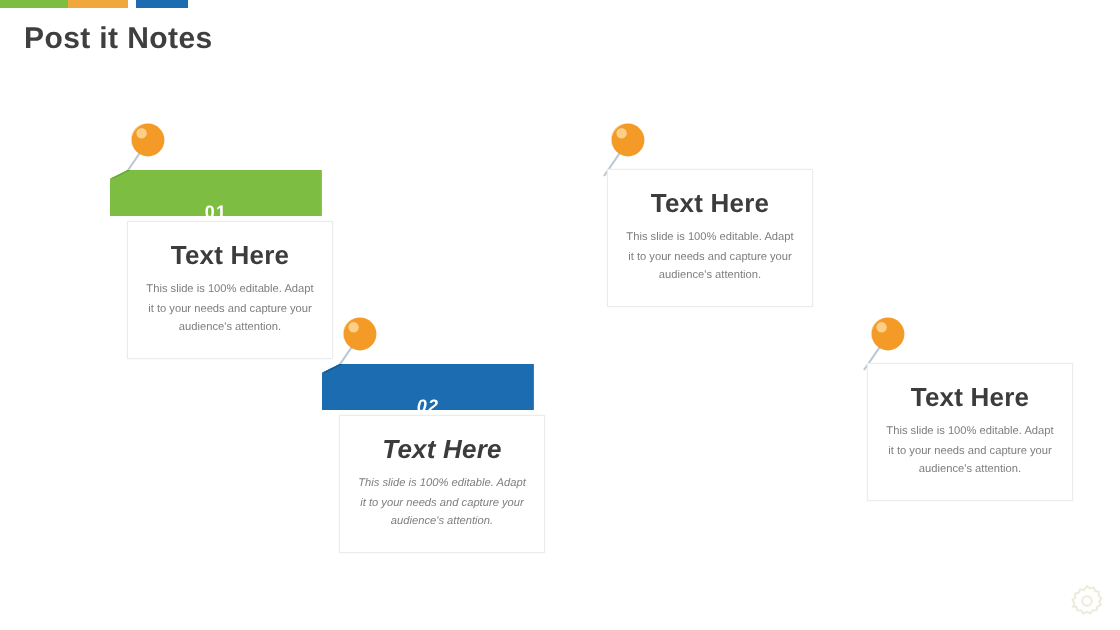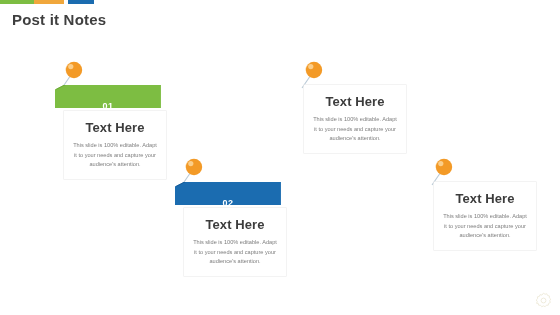--- a/index.html
+++ b/index.html
@@ -98,21 +98,21 @@
   }
   .body-text {
     font-size: 5.6px;
     line-height: 1.72;
     color: #7e7e7e;
     padding: 0 5px;
   }
 
   
   #card-01 { left: 47px;  top: 85px;  }
-  #card-02 { left: 167px; top: 182px; }
+  #card-02 { left: 153px; top: 182px; font-style: italic; }
   #card-03 { left: 287px; top: 85px;  }
   #card-04 { left: 417px; top: 182px; }
 
   
   #watermark {
     position: absolute;
     right: 8px;
     bottom: 6px;
     width: 17px;
     height: 17px;

